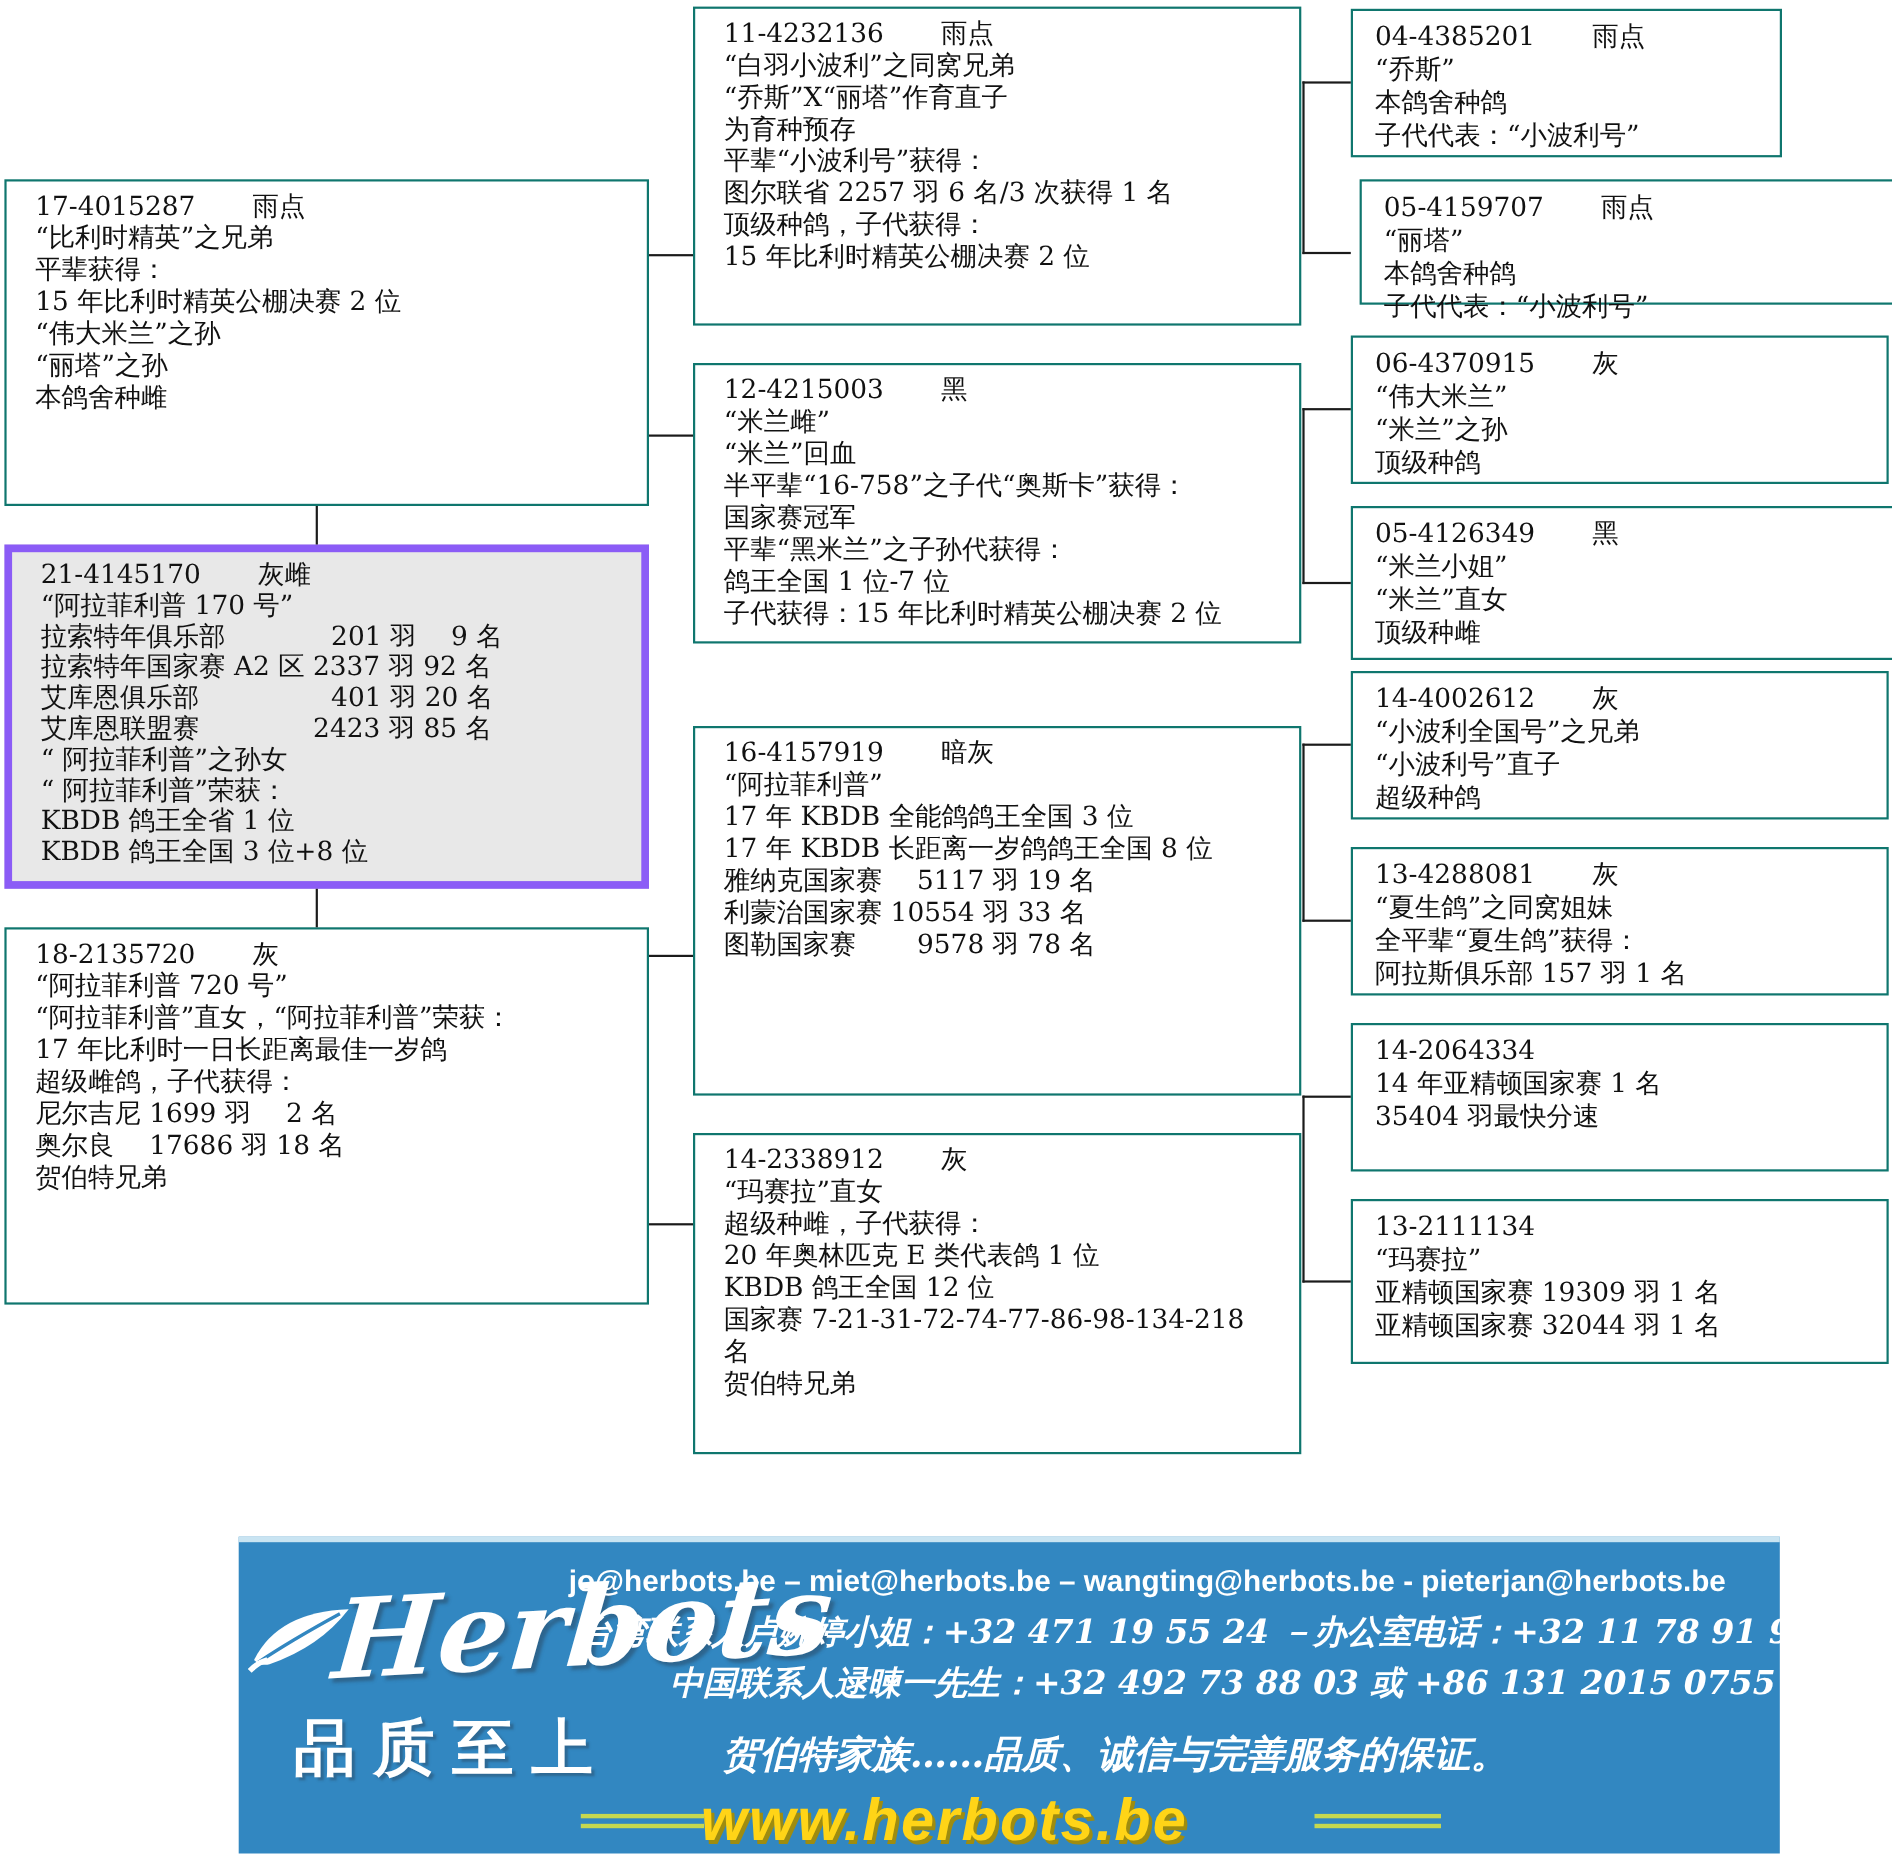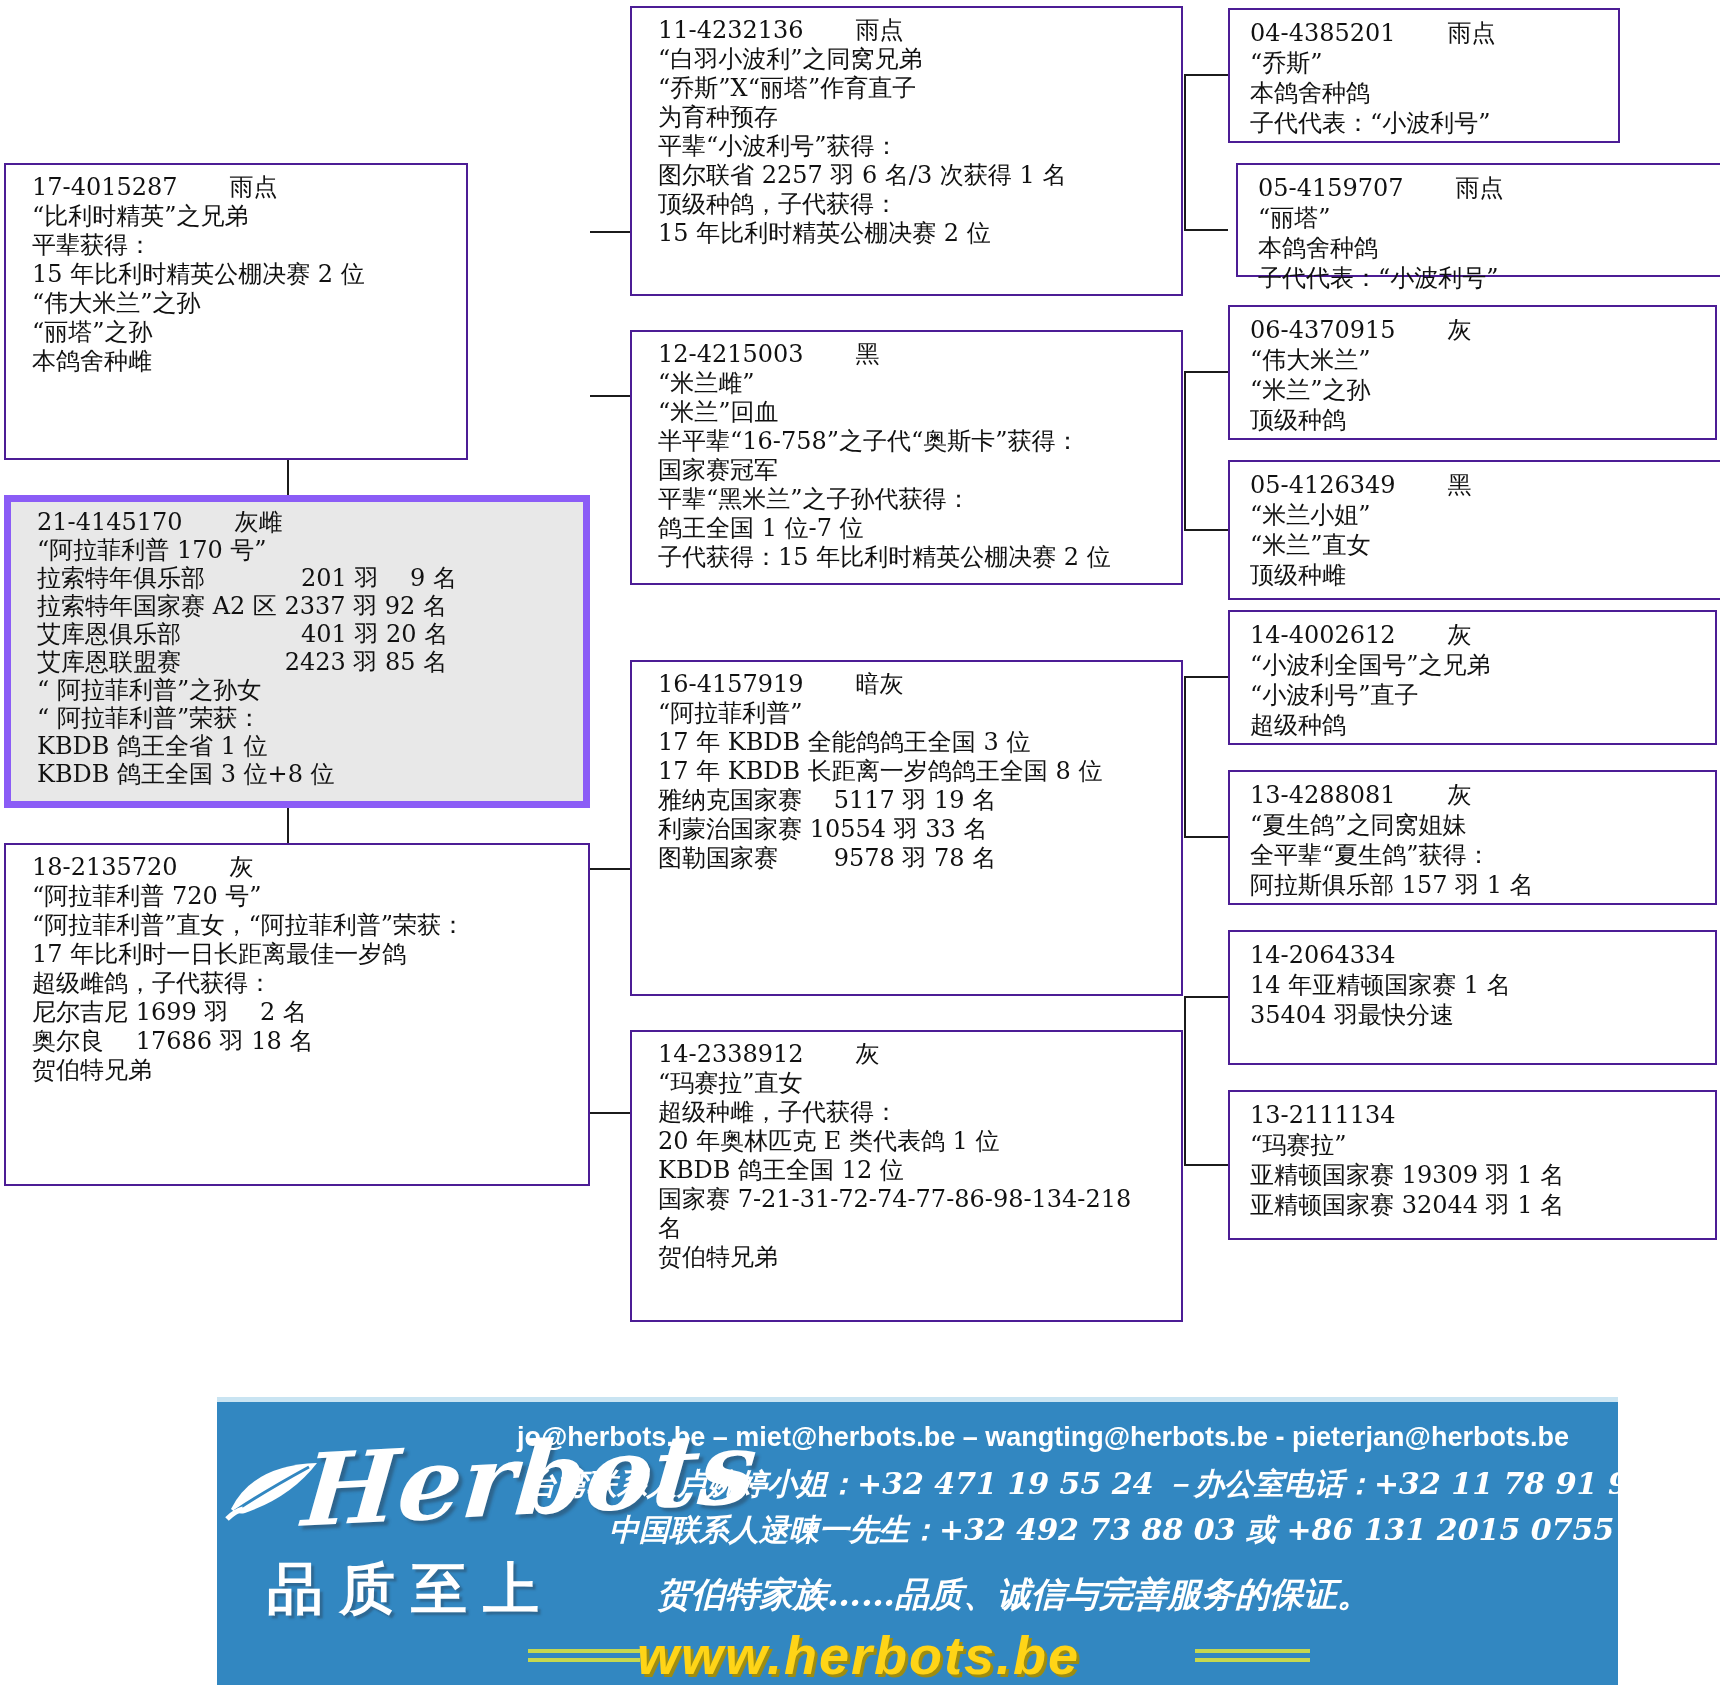--- a/index.html
+++ b/index.html
@@ -1,21 +1,21 @@
 <!DOCTYPE html>
 <html><head>
 <meta charset="utf-8">
 <style>
   html,body{margin:0;padding:0;background:#ffffff;}
   #canvas{
     position:relative;width:1720px;height:1691px;background:#ffffff;overflow:hidden;
     font-family:"DejaVu Serif","Liberation Serif",serif;color:#111;
   }
   .box{
-    position:absolute;box-sizing:border-box;border:2px solid #4c1d95;background:#fff;
+    position:absolute;box-sizing:border-box;border:2px solid #0f766e;background:#fff;
     padding:8px 10px 0 26px;font-size:24px;line-height:29px;
   }
   .box .title{display:flex;gap:52px;white-space:nowrap;}
   .box .ln,.box .title{white-space:nowrap;}
   .box.main{border:7px solid #8b5cf6;background:#e8e8e8;padding-top:6px;line-height:28px;}
   .box.rcol{padding-left:20px;line-height:30px;}
   .hline{position:absolute;height:2px;background:#1b1b1b;}
   .vline{position:absolute;width:2px;background:#1b1b1b;}
 
   
@@ -58,21 +58,21 @@
     border-top:4px solid #c6d84f;border-bottom:4px solid #c6d84f;
   }
   #rule-left{left:311px;top:247px;width:112px;}
   #rule-right{left:978px;top:247px;width:115px;}
 </style>
 </head>
 <body>
 
 <div id="canvas">
 
-  <div class="box" style="left:4px;top:163px;width:464px;height:297px;">
+  <div class="box" style="left:4px;top:163px;width:586px;height:297px;">
     <div class="title">
       <span>17-4015287</span>
       <span>雨点</span>
     </div>
     <div>
         <div class="ln">“比利时精英”之兄弟</div>
         <div class="ln">平辈获得：</div>
         <div class="ln">15 年比利时精英公棚决赛 2 位</div>
         <div class="ln">“伟大米兰”之孙</div>
         <div class="ln">“丽塔”之孙</div>

